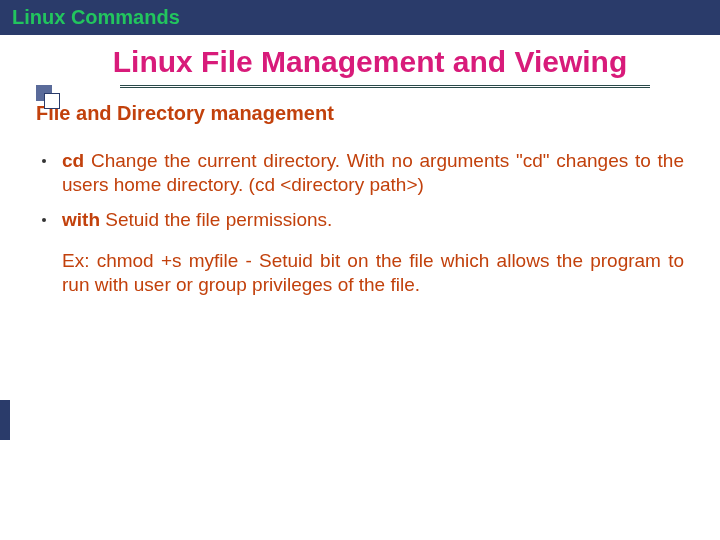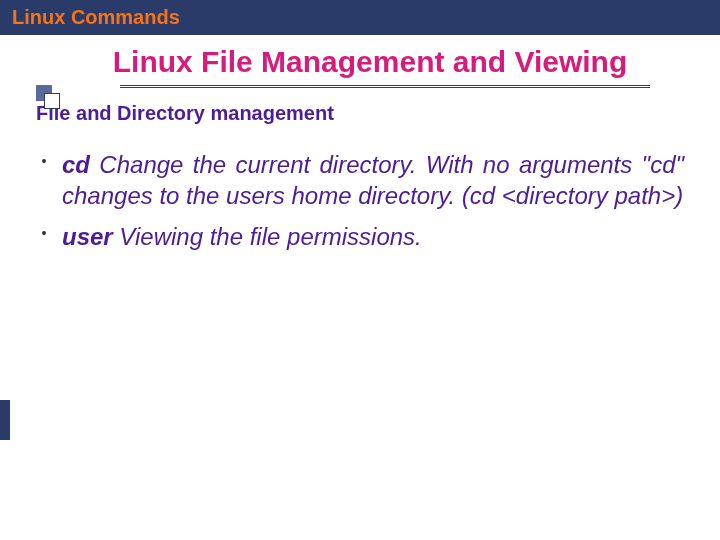--- a/index.html
+++ b/index.html
@@ -6,21 +6,21 @@
   body {
     width: 720px;
     height: 540px;
     font-family: Arial, Helvetica, sans-serif;
     background: #fff;
     overflow: hidden;
     position: relative;
   }
   .header-bar {
     background: #2a3b6a;
-    color: #f97316;
+    color: #22c55e;
     padding: 6px 12px;
     font-size: 20px;
     font-weight: bold;
   }
   .title-area {
     position: relative;
     padding: 8px 40px 0 60px;
     border-radius: 25px;
   }
   .slide-title {
@@ -52,35 +52,34 @@
   }
   .hr-line {
     margin-top: 4px;
     height: 0;
     border-top: 3px double #2a4a4a;
     margin-left: 60px;
     margin-right: 30px;
   }
   .content {
     padding: 14px 36px 0 36px;
-    color: #4c1d95;
+    color: #c2410c;
   }
   .subhead {
     font-size: 20px;
     font-weight: bold;
     margin-bottom: 24px;
   }
   .item {
     position: relative;
     padding-left: 26px;
-    font-size: 24px;
+    font-size: 19px;
     line-height: 1.3;
     text-align: justify;
     margin-bottom: 10px;
-    font-style: italic;
   }
   .item .dot {
     position: absolute;
     left: 6px;
     top: 10px;
     width: 4px;
     height: 4px;
     background: #333;
     border-radius: 50%;
   }
@@ -130,19 +129,20 @@
 <div class="content">
   <div class="subhead">File and Directory management</div>
 
   <div class="item">
     <span class="dot"></span>
     <span class="cmd">cd</span><span> Change the current directory. With no arguments "cd" changes to the users home directory. (cd &lt;directory path&gt;)</span>
   </div>
 
   <div class="item">
     <span class="dot"></span>
-    <span class="cmd">user</span><span> Viewing the file permissions.</span>
+    <span class="cmd">with</span><span> Setuid the file permissions.</span>
   </div>
 
   <div style="height:6px"></div>
+  <div class="ex-noindent">Ex: chmod +s myfile - Setuid bit on the file which allows the program to run with user or group privileges of the file.</div>
 </div>
 
 <div class="side-tab"></div>
 
 </body></html>

